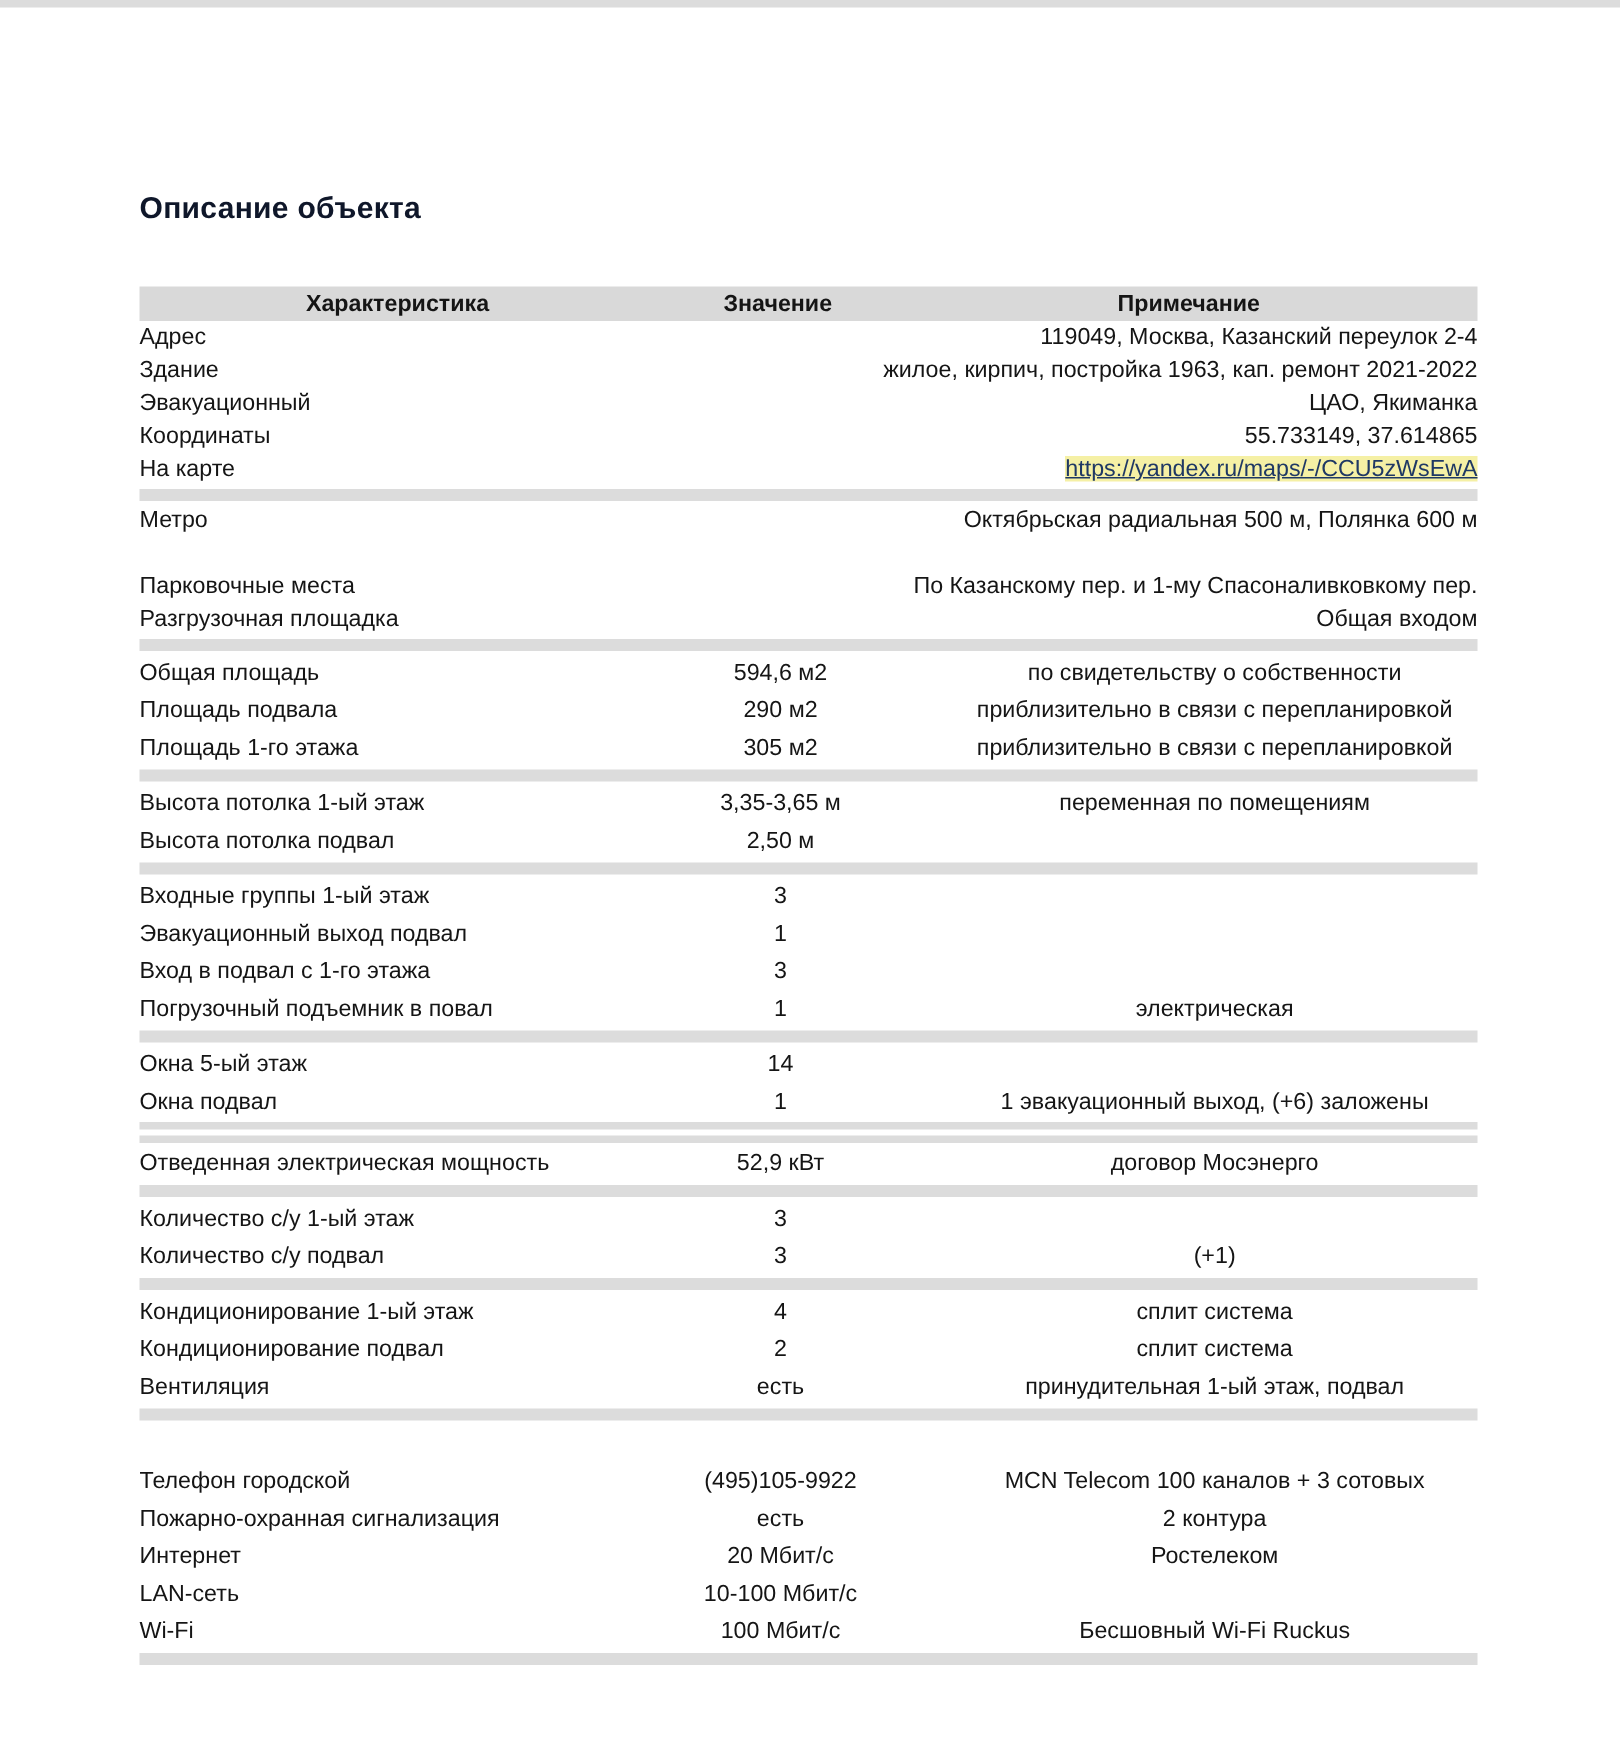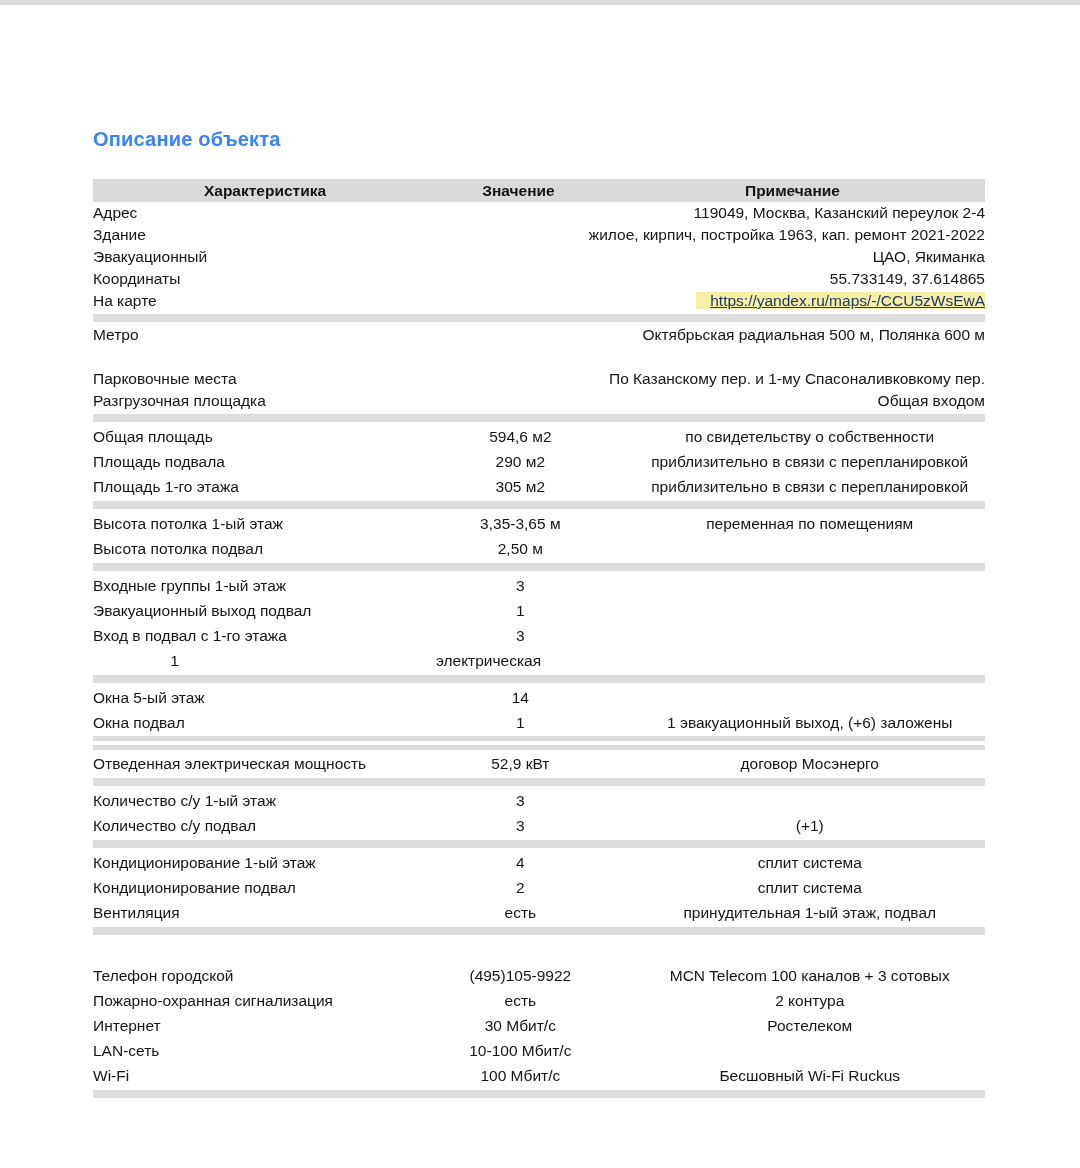--- a/index.html
+++ b/index.html
@@ -17,25 +17,25 @@
     background:var(--sep-color,#e7e7e7);
   }
   .content {
     padding-left:93px;
     padding-right:95px;
   }
   .doc-title {
     margin-top:128px;
     font-size:20px;
     font-weight:bold;
-    color:#3b82f6;
+    color:#0f172a;
     letter-spacing:0.2px;
   }
   .table {
-    margin-top:28px;
+    margin-top:40px;
     width:892px;
     font-size:15.5px;
   }
   .thead {
     display:flex;
     background:var(--header-bg,#d9d9d9);
     font-weight:bold;
     height:23px;
     line-height:23px;
   }
@@ -59,21 +59,20 @@
     height:5px;
     background:var(--sep-color,#dcdcdc);
   }
   .sep-double { padding:1px 0; }
   .sep-double .bar + .bar { margin-top:4px; }
   .gap { height:26px; }
   a.map-link {
     color:var(--link-color,#1f3864);
     background:var(--link-highlight,#f5f0a5);
     cursor:pointer;
-    padding-left:14px;
   }
 </style>
 </head>
 <body style="--header-bg: #d9d9d9; --sep-color: #dcdcdc; --link-color: #1f3864; --link-highlight: #f5f0a5;">
 
 <div>
   <div class="top-strip"></div>
   <div class="content">
     <div class="doc-title">Описание объекта</div>
     <div class="table">
@@ -163,20 +162,21 @@
               <div class="c1">Эвакуационный выход подвал</div>
               <div class="c2">1</div>
               <div class="c3"></div>
             </div>
             <div class="row">
               <div class="c1">Вход в подвал с 1-го этажа</div>
               <div class="c2">3</div>
               <div class="c3"></div>
             </div>
             <div class="row">
+              <div class="c1">Погрузочный подъемник в повал</div>
               <div class="c2">1</div>
               <div class="c3">электрическая</div>
             </div>
           </div>
           <div class="sep"></div>
           <div class="section">
             <div class="row">
               <div class="c1">Окна 5-ый этаж</div>
               <div class="c2">14</div>
               <div class="c3"></div>
@@ -237,21 +237,21 @@
               <div class="c2">(495)105-9922</div>
               <div class="c3">MCN Telecom 100 каналов + 3 сотовых</div>
             </div>
             <div class="row">
               <div class="c1">Пожарно-охранная сигнализация</div>
               <div class="c2">есть</div>
               <div class="c3">2 контура</div>
             </div>
             <div class="row">
               <div class="c1">Интернет</div>
-              <div class="c2">30 Мбит/с</div>
+              <div class="c2">20 Мбит/с</div>
               <div class="c3">Ростелеком</div>
             </div>
             <div class="row">
               <div class="c1">LAN-сеть</div>
               <div class="c2">10-100 Мбит/с</div>
               <div class="c3"></div>
             </div>
             <div class="row">
               <div class="c1">Wi-Fi</div>
               <div class="c2">100 Мбит/с</div>

